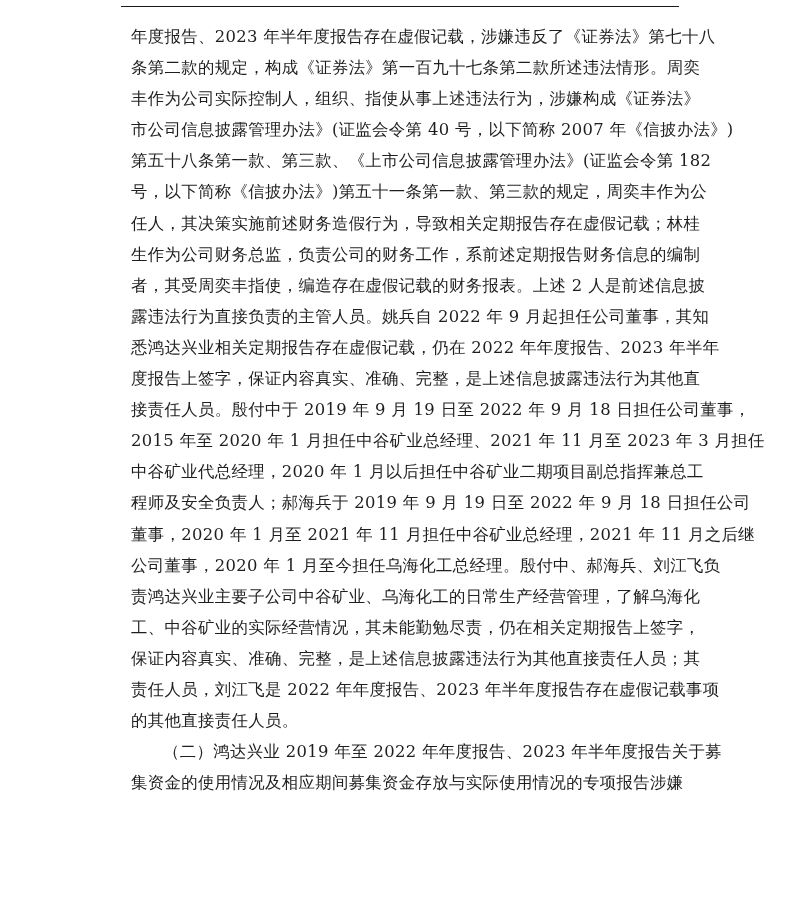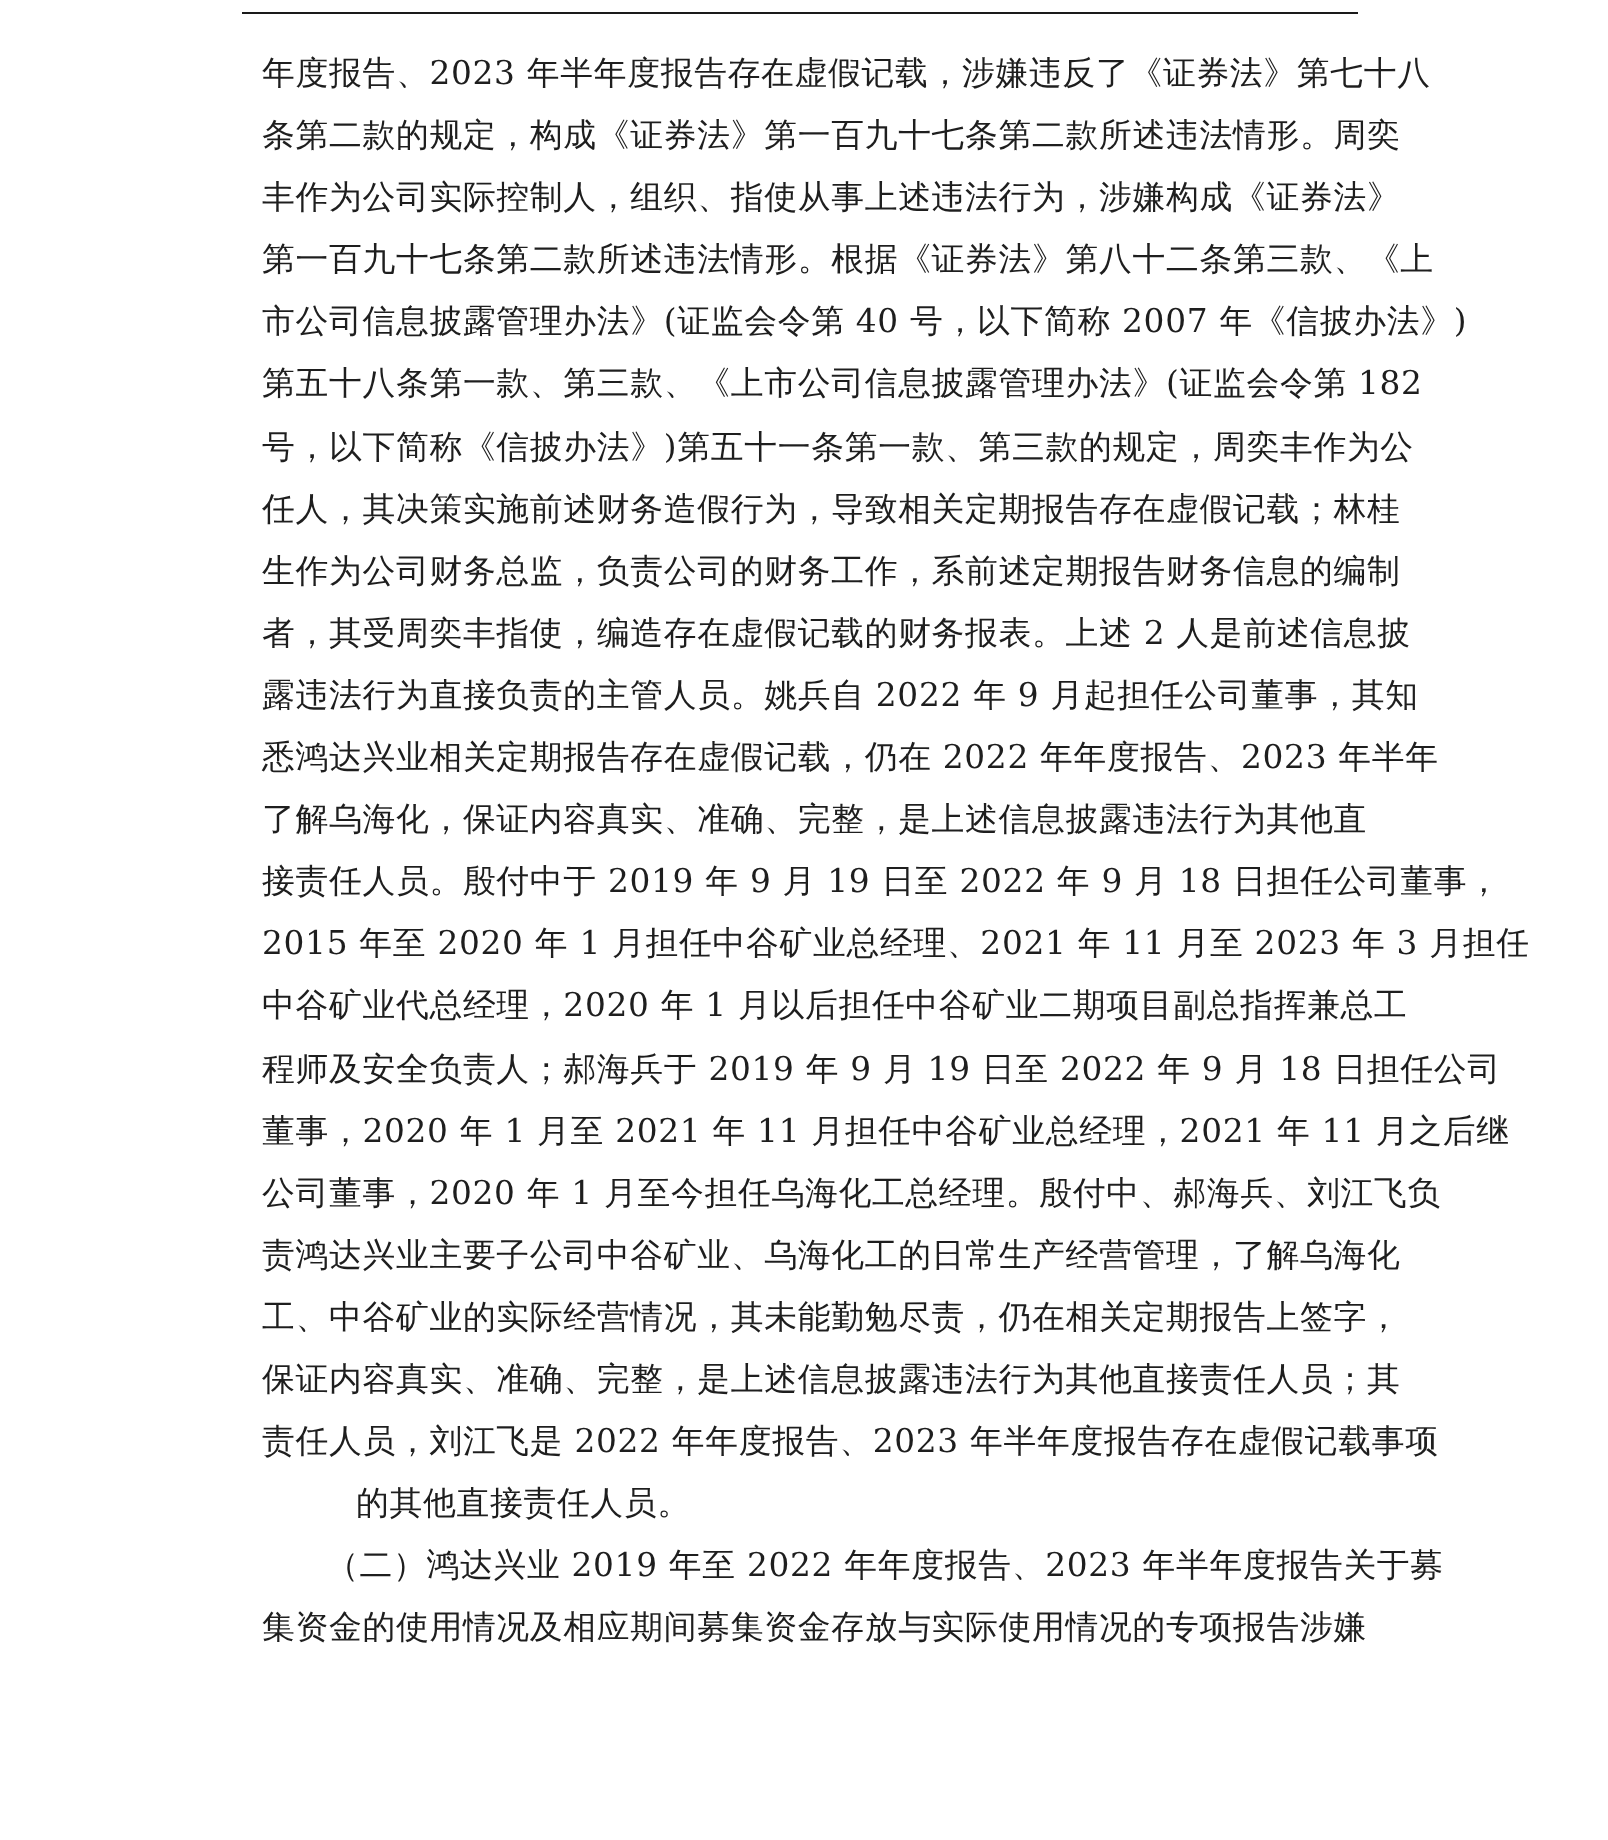--- a/index.html
+++ b/index.html
@@ -42,47 +42,45 @@
     }
     .line {
       display: block;
       white-space: nowrap;
       text-align: justify;
       text-align-last: justify;
       height: 31.1px;
     }
     .line.last {
       text-align-last: left;
-      margin-left: 47px;
     }
     .line.indent {
       padding-left: 32px;
     }
   </style>
 </head>
 <body>
 
 <div class="page">
   <div class="top-rule"></div>
 
   <div class="body-text">
     <div>
       <span class="line">年度报告、2023 年半年度报告存在虚假记载，涉嫌违反了《证券法》第七十八</span>
       <span class="line">条第二款的规定，构成《证券法》第一百九十七条第二款所述违法情形。周奕</span>
       <span class="line">丰作为公司实际控制人，组织、指使从事上述违法行为，涉嫌构成《证券法》</span>
-      <span class="line">第一百九十七条第二款所述违法情形。根据《证券法》第八十二条第三款、《上</span>
       <span class="line">市公司信息披露管理办法》(证监会令第 40 号，以下简称 2007 年《信披办法》)</span>
       <span class="line">第五十八条第一款、第三款、《上市公司信息披露管理办法》(证监会令第 182</span>
       <span class="line">号，以下简称《信披办法》)第五十一条第一款、第三款的规定，周奕丰作为公</span>
       <span class="line">任人，其决策实施前述财务造假行为，导致相关定期报告存在虚假记载；林桂</span>
       <span class="line">生作为公司财务总监，负责公司的财务工作，系前述定期报告财务信息的编制</span>
       <span class="line">者，其受周奕丰指使，编造存在虚假记载的财务报表。上述 2 人是前述信息披</span>
       <span class="line">露违法行为直接负责的主管人员。姚兵自 2022 年 9 月起担任公司董事，其知</span>
       <span class="line">悉鸿达兴业相关定期报告存在虚假记载，仍在 2022 年年度报告、2023 年半年</span>
-      <span class="line">了解乌海化，保证内容真实、准确、完整，是上述信息披露违法行为其他直</span>
+      <span class="line">度报告上签字，保证内容真实、准确、完整，是上述信息披露违法行为其他直</span>
       <span class="line">接责任人员。殷付中于 2019 年 9 月 19 日至 2022 年 9 月 18 日担任公司董事，</span>
       <span class="line">2015 年至 2020 年 1 月担任中谷矿业总经理、2021 年 11 月至 2023 年 3 月担任</span>
       <span class="line">中谷矿业代总经理，2020 年 1 月以后担任中谷矿业二期项目副总指挥兼总工</span>
       <span class="line">程师及安全负责人；郝海兵于 2019 年 9 月 19 日至 2022 年 9 月 18 日担任公司</span>
       <span class="line">董事，2020 年 1 月至 2021 年 11 月担任中谷矿业总经理，2021 年 11 月之后继</span>
       <span class="line">公司董事，2020 年 1 月至今担任乌海化工总经理。殷付中、郝海兵、刘江飞负</span>
       <span class="line">责鸿达兴业主要子公司中谷矿业、乌海化工的日常生产经营管理，了解乌海化</span>
       <span class="line">工、中谷矿业的实际经营情况，其未能勤勉尽责，仍在相关定期报告上签字，</span>
       <span class="line">保证内容真实、准确、完整，是上述信息披露违法行为其他直接责任人员；其</span>
       <span class="line">责任人员，刘江飞是 2022 年年度报告、2023 年半年度报告存在虚假记载事项</span>

